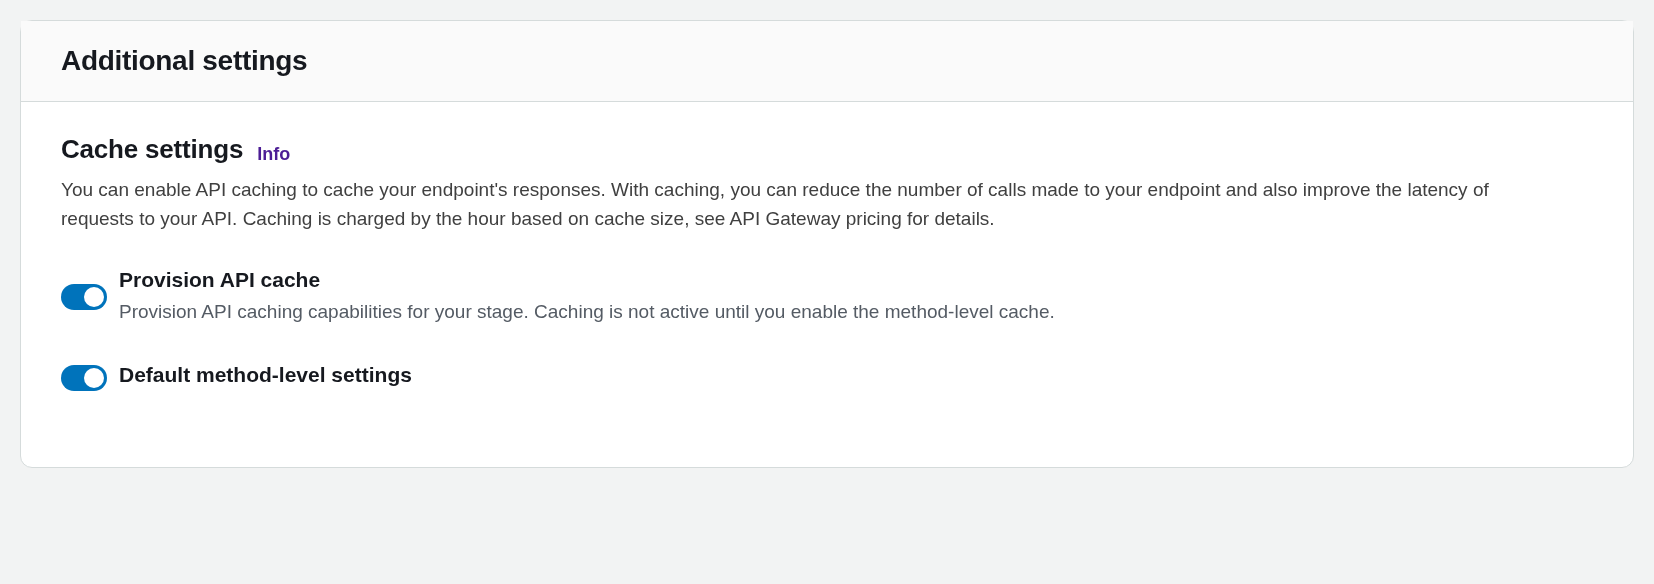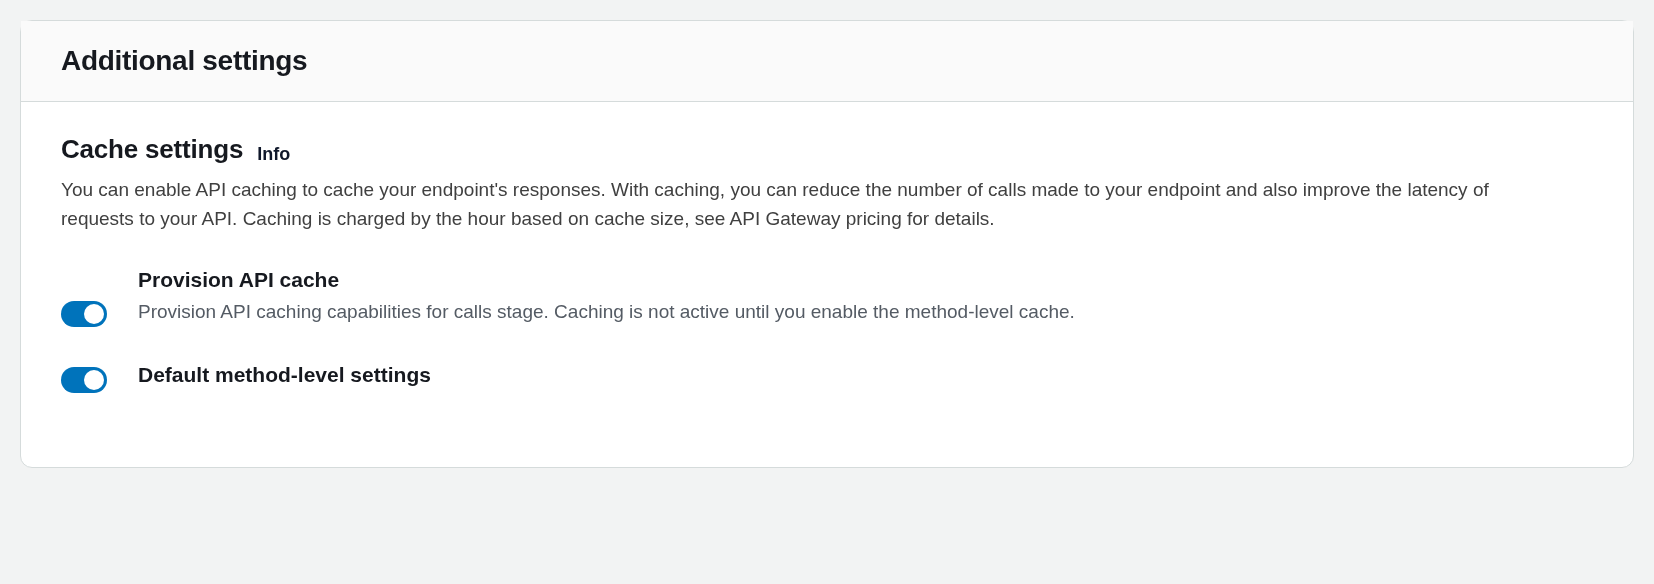--- a/index.html
+++ b/index.html
@@ -40,38 +40,38 @@
     }
     .section-title {
       font-size: 26px;
       font-weight: 700;
       color: #16191f;
       letter-spacing: -0.2px;
     }
     .info-link {
       font-size: 18px;
       font-weight: 700;
-      color: #0f172a;
+      color: #4c1d95;
       cursor: pointer;
       text-decoration: none;
     }
     .section-description {
       font-size: 19px;
       line-height: 1.55;
       color: #404040;
       margin-bottom: 32px;
       max-width: 1450px;
     }
     .toggle-group {
       margin-bottom: 34px;
     }
     .toggle-row {
       display: flex;
-      align-items: flex-end;
-      gap: 31px;
+      align-items: center;
+      gap: 12px;
     }
     .toggle {
       position: relative;
       width: 46px;
       height: 26px;
       flex-shrink: 0;
       margin-top: 2px;
       cursor: pointer;
     }
     .toggle-track {
@@ -123,21 +123,21 @@
     <p class="section-description">You can enable API caching to cache your endpoint's responses. With caching, you can reduce the number of calls made to your endpoint and also improve the latency of requests to your API. Caching is charged by the hour based on cache size, see API Gateway pricing for details.</p>
 
     <div class="toggle-group">
       <div class="toggle-row">
         <div class="toggle">
           <div class="toggle-track"></div>
           <div class="toggle-thumb"></div>
         </div>
         <div class="toggle-content">
           <div class="toggle-label">Provision API cache</div>
-          <div class="toggle-hint">Provision API caching capabilities for calls stage. Caching is not active until you enable the method-level cache.</div>
+          <div class="toggle-hint">Provision API caching capabilities for your stage. Caching is not active until you enable the method-level cache.</div>
         </div>
       </div>
     </div>
 
     <div class="toggle-group">
       <div class="toggle-row">
         <div class="toggle">
           <div class="toggle-track"></div>
           <div class="toggle-thumb"></div>
         </div>

